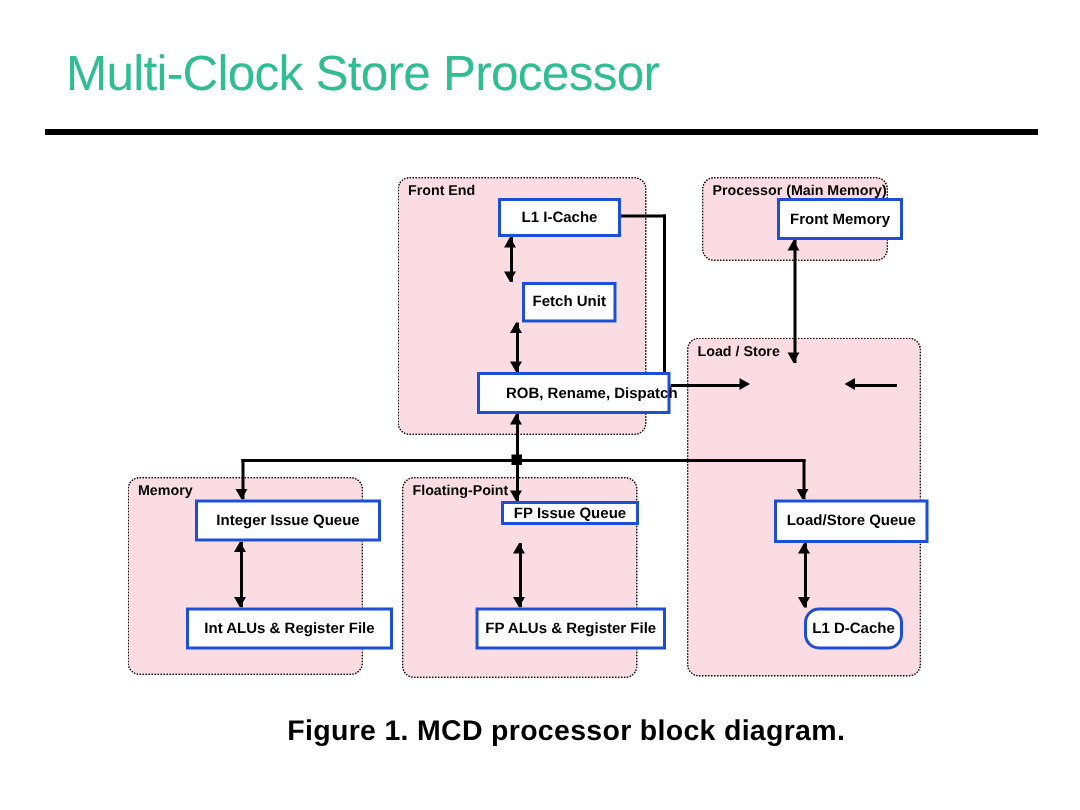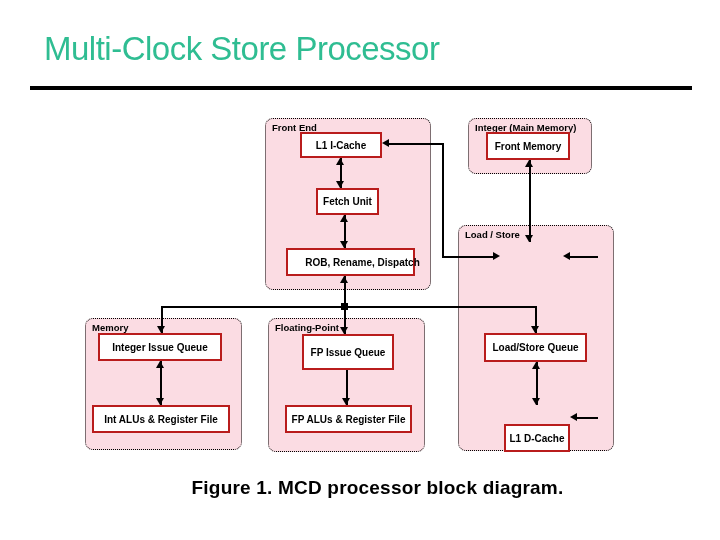--- a/index.html
+++ b/index.html
@@ -6,23 +6,23 @@
   body{width:720px;height:540px;overflow:hidden;font-family:"Liberation Sans",sans-serif;}
   .slide{position:relative;width:720px;height:540px;background:#fff;}
   .title{position:absolute;left:44px;top:30px;margin:0;font-size:33px;font-weight:400;
          color:#2fbd92;letter-spacing:-0.5px;white-space:nowrap;}
   .rule{position:absolute;left:30px;top:86px;width:662px;height:4px;background:#000;}
   .caption{position:absolute;left:0;right:0;top:477px;text-align:center;font-size:19px;
            font-weight:bold;color:#000;letter-spacing:0.2px;padding-left:35px;}
   .diagram{position:absolute;left:0;top:0;width:720px;height:540px;}
   .domain{position:absolute;background:#fbdce3;border:1px dotted #000;border-radius:8px;z-index:1;}
   .dlabel{position:absolute;left:6px;top:3px;font-size:9.5px;font-weight:bold;color:#000;white-space:nowrap;}
-  .block{position:absolute;background:#fff;border:2px solid #b91c1c;z-index:3;display:flex;
+  .block{position:absolute;background:#fff;border:2px solid #1d4ed8;z-index:3;display:flex;
          align-items:center;justify-content:center;font-size:10px;font-weight:bold;color:#000;
-         white-space:nowrap;box-sizing:border-box;}
+         white-space:nowrap;box-sizing:border-box;margin-left:32px;}
   .hline{position:absolute;height:2px;background:#000;z-index:2;}
   .vline{position:absolute;width:2px;background:#000;z-index:2;}
   .ah{position:absolute;width:0;height:0;z-index:2;}
   .ah.up{border-left:4.5px solid transparent;border-right:4.5px solid transparent;border-bottom:7px solid #000;}
   .ah.down{border-left:4.5px solid transparent;border-right:4.5px solid transparent;border-top:7px solid #000;}
   .ah.left{border-top:4.5px solid transparent;border-bottom:4.5px solid transparent;border-right:7px solid #000;}
   .ah.right{border-top:4.5px solid transparent;border-bottom:4.5px solid transparent;border-left:7px solid #000;}
   .junction{position:absolute;width:7px;height:7px;background:#000;z-index:2;}
 </style>
 </head>
@@ -32,21 +32,21 @@
 
   <h1 class="title">Multi-Clock Store Processor</h1>
   <div class="rule"></div>
 
   <div class="diagram">
 
     <div class="domain" style="left:265px;top:118px;width:164px;height:170px;">
       <span class="dlabel">Front End</span>
     </div>
     <div class="domain" style="left:468px;top:118px;width:122px;height:54px;">
-      <span class="dlabel">Integer (Main Memory)</span>
+      <span class="dlabel">Processor (Main Memory)</span>
     </div>
     <div class="domain" style="left:458px;top:225px;width:154px;height:224px;">
       <span class="dlabel">Load / Store</span>
     </div>
     <div class="domain" style="left:85px;top:318px;width:155px;height:130px;">
       <span class="dlabel">Memory</span>
     </div>
     <div class="domain" style="left:268px;top:318px;width:155px;height:132px;">
       <span class="dlabel">Floating-Point</span>
     </div>
@@ -98,23 +98,23 @@
     <div class="ah left" style="left:563px;top:252px;"></div>
 
     <div class="hline" style="left:576px;top:417px;width:22px;"></div>
     <div class="ah left" style="left:570px;top:413px;"></div>
 
     <div class="block" style="left:300px;top:132px;width:82px;height:26px;">L1 I-Cache</div>
     <div class="block" style="left:316px;top:188px;width:63px;height:27px;">Fetch Unit</div>
     <div class="block" style="left:286px;top:248px;width:129px;height:28px;padding-left:24px;">ROB, Rename, Dispatch</div>
     <div class="block" style="left:486px;top:132px;width:84px;height:28px;">Front Memory</div>
     <div class="block" style="left:484px;top:333px;width:103px;height:29px;">Load/Store Queue</div>
-    <div class="block" style="left:504px;top:424px;width:66px;height:28px;">L1 D-Cache</div>
+    <div class="block" style="left:504px;top:405px;width:66px;height:28px;border-radius:10px;">L1 D-Cache</div>
     <div class="block" style="left:98px;top:333px;width:124px;height:28px;">Integer Issue Queue</div>
     <div class="block" style="left:92px;top:405px;width:138px;height:28px;">Int ALUs &amp; Register File</div>
-    <div class="block" style="left:302px;top:334px;width:92px;height:36px;">FP Issue Queue</div>
+    <div class="block" style="left:302px;top:334px;width:92px;height:16px;">FP Issue Queue</div>
     <div class="block" style="left:285px;top:405px;width:127px;height:28px;">FP ALUs &amp; Register File</div>
 
   </div>
 
   <div class="caption">Figure 1. MCD processor block diagram.</div>
 
 </div>
 
 </body></html>

